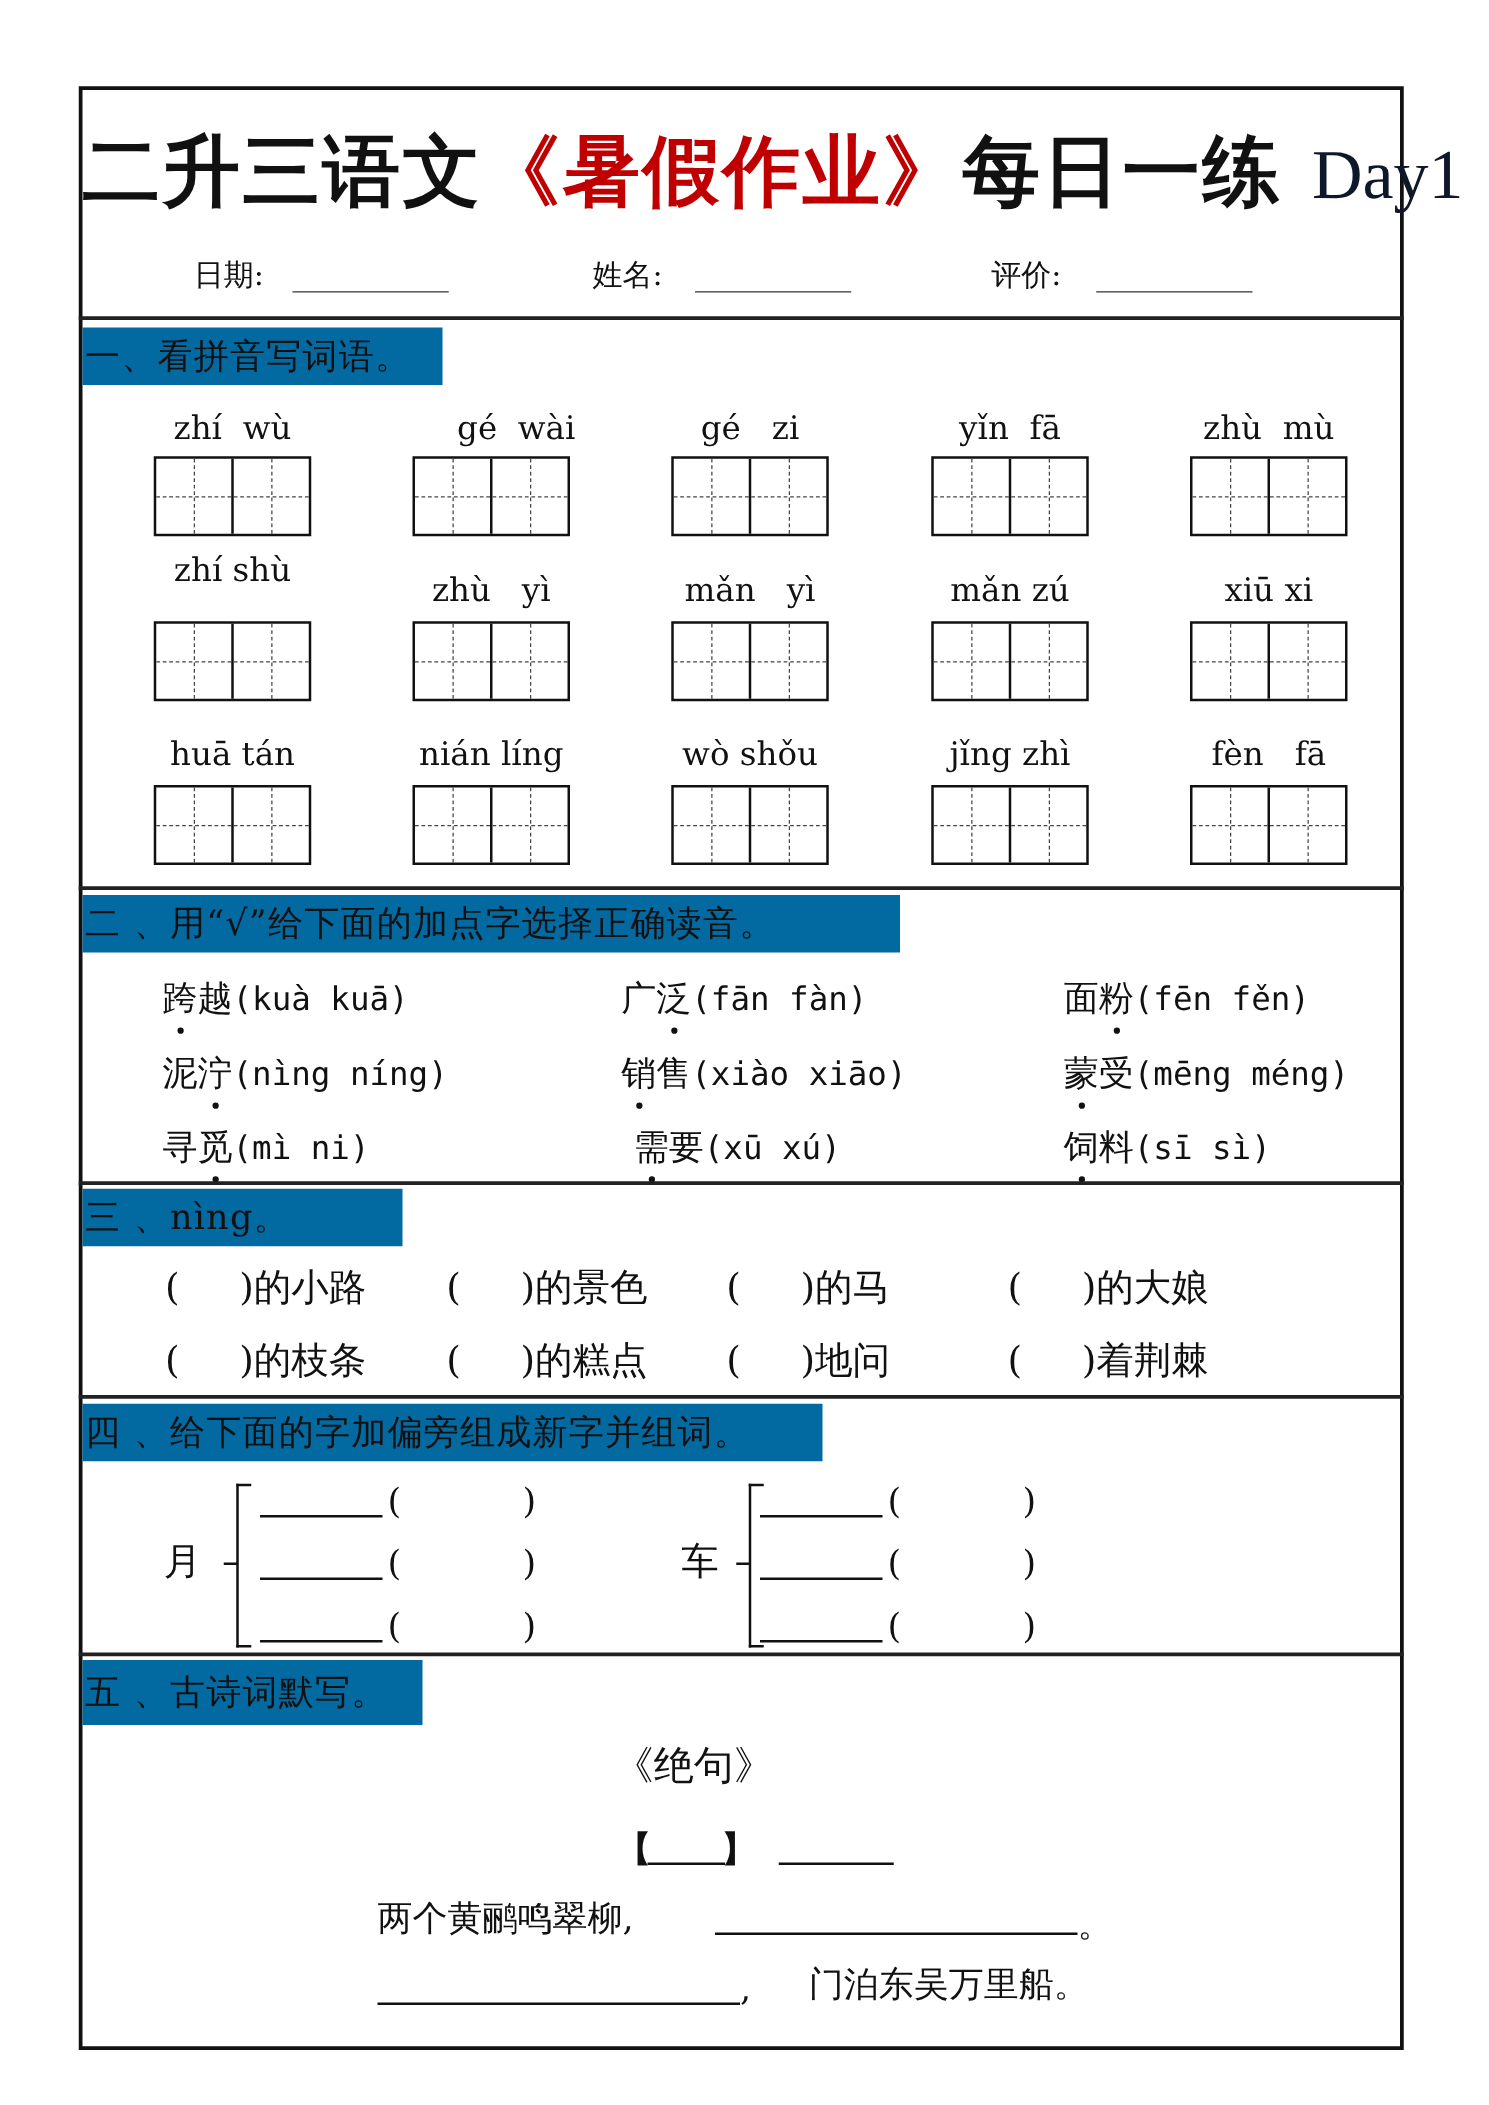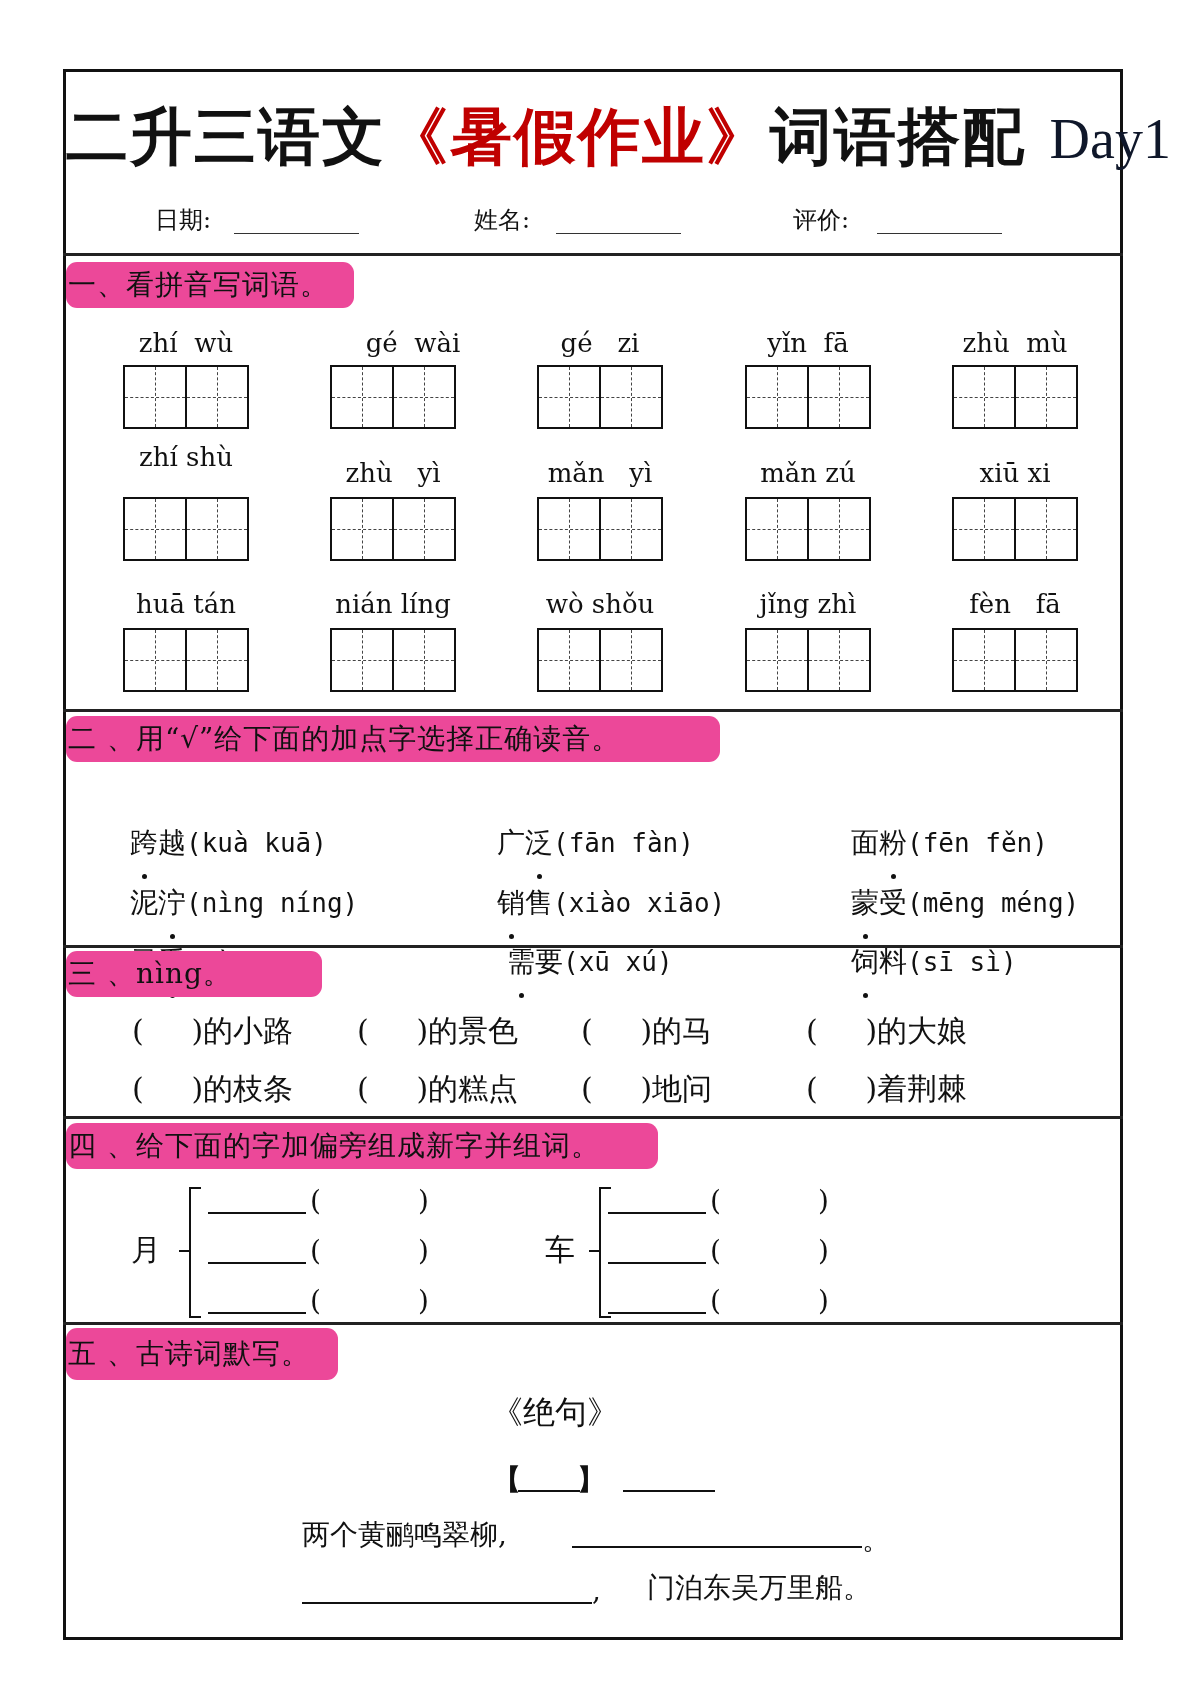--- a/index.html
+++ b/index.html
@@ -20,36 +20,35 @@
     white-space: nowrap; font-size: 62px; line-height: 90px; font-weight: bold;
     font-family: "DejaVu Serif", serif; letter-spacing: 2px;
   }
   .title .red { color: #c00000; }
   .title .blue { color: #0f172a; font-family: "Liberation Serif", serif; font-weight: normal; font-size: 56px; letter-spacing: 0; }
 
   .meta-label { position: absolute; top: 203px; font-size: 24px; line-height: 34px; }
   .meta-line { position: absolute; top: 233px; height: 0; border-top: 1.5px solid #333; width: 125px; }
 
   .sec-head {
-    position: absolute; left: 66px; height: 46px; background: #ec4899;
+    position: absolute; left: 66px; height: 46px; background: #0369a1;
     font-size: 28px; line-height: 46px; padding-left: 2px; white-space: nowrap;
     letter-spacing: 1px;
-    border-radius: 11px;
   }
 
   
   .py { position: absolute; font-size: 26px; line-height: 34px; font-family: "DejaVu Serif", serif; white-space: pre; text-align: center; width: 126px; }
   .grid { position: absolute; width: 126px; height: 64px; border: 2.5px solid #111; box-sizing: border-box; display: flex; }
   .cell { position: relative; flex: 1; }
   .cell + .cell { border-left: 2.5px solid #111; }
   .cell::before { content: ""; position: absolute; left: 50%; top: 0; bottom: 0; border-left: 1.5px dashed #444; }
   .cell::after { content: ""; position: absolute; top: 50%; left: 0; right: 0; border-top: 1.5px dashed #444; }
 
   
-  .reading { position: absolute; font-size: 28px; line-height: 57px; white-space: pre; margin-top: 35px; }
+  .reading { position: absolute; font-size: 28px; line-height: 40px; white-space: pre; }
   .reading .ch { position: relative; display: inline-block; }
   .reading .dotted::after { content: ""; position: absolute; left: 50%; bottom: -8px; width: 5px; height: 5px; margin-left: -2.5px; background: #111; border-radius: 50%; }
   .reading .py2 { font-family: "DejaVu Sans Mono", monospace; font-size: 26px; }
 
   
   .match { position: absolute; font-size: 30px; line-height: 40px; white-space: pre; }
 
   
   .radical-char { position: absolute; font-size: 30px; line-height: 40px; }
   .brace { position: absolute; width: 10px; border: 2px solid #111; border-right: none; }
@@ -60,21 +59,21 @@
   
   .poem-title { position: absolute; left: 0; width: 1110px; text-align: center; top: 1390px; font-size: 32px; line-height: 44px; }
   .poem-line { position: absolute; font-size: 28px; line-height: 40px; white-space: pre; }
   .uline { position: absolute; height: 0; border-top: 2px solid #111; }
 </style>
 </head>
 <body>
 
 <div class="frame"></div>
 
-<div class="title"><span>二升三语文</span><span class="red">《暑假作业》</span><span>词语搭配 </span><span class="blue">Day1</span></div>
+<div class="title"><span>二升三语文</span><span class="red">《暑假作业》</span><span>每日一练 </span><span class="blue">Day1</span></div>
 
 <div class="meta-label" style="left:155px">日期:</div>
 <div class="meta-line" style="left:234px"></div>
 <div class="meta-label" style="left:474px">姓名:</div>
 <div class="meta-line" style="left:556px"></div>
 <div class="meta-label" style="left:793px">评价:</div>
 <div class="meta-line" style="left:877px"></div>
 
 <div class="hline" style="top:253px"></div>
 

